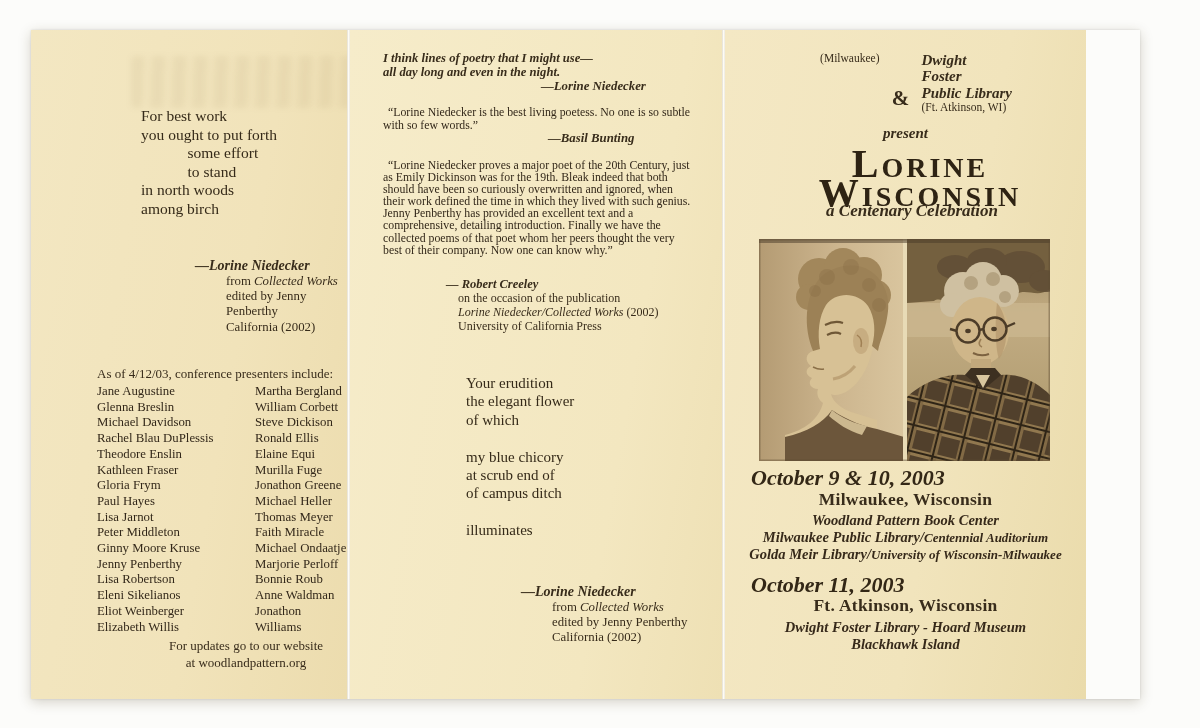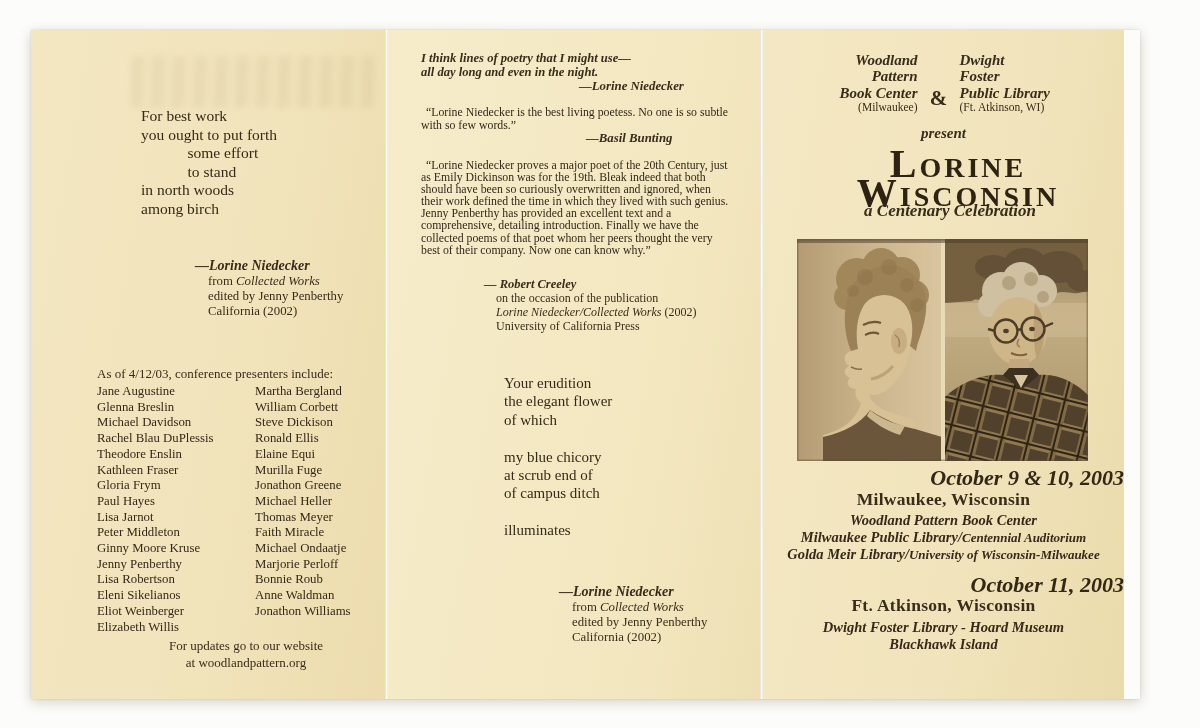--- a/index.html
+++ b/index.html
@@ -10,38 +10,38 @@
     font-family:"Liberation Serif", serif;
     color:#382c1b;
     overflow:hidden;
   }
   .brochure {
     position:absolute; left:31px; top:30px; width:1109px; height:669px;
     display:flex;
     box-shadow:0 3px 12px rgba(70,55,25,.22), 0 0 2px rgba(0,0,0,.12);
   }
   .panel { position:relative; height:100%; overflow:hidden; }
-  .panel-left  { width:354px; background:linear-gradient(100deg,#f3e7c2 0%,#f1e3ba 60%,#ecdcae 100%); }
+  .panel-left  { width:316px; background:linear-gradient(100deg,#f3e7c2 0%,#f1e3ba 60%,#ecdcae 100%); }
   .panel-mid   { width:372px; background:linear-gradient(100deg,#f6ecca 0%,#f3e7c0 70%,#eee0b4 100%);padding-left:10px; }
   .panel-right { width:361px; background:linear-gradient(100deg,#f4e8c4 0%,#f1e4bc 60%,#eadbab 100%); }
   .fold { width:3px; background:linear-gradient(to right, rgba(110,85,40,.20), rgba(255,252,240,.65), rgba(110,85,40,.12)); }
 
   .abs { position:absolute; }
   .pre { white-space:pre-line; }
   .it { font-style:italic; }
 
   
   .ghost-smudge {
     left:100px; top:26px; width:245px; height:52px;
     background:repeating-linear-gradient(92deg, rgba(130,105,60,.14) 0 13px, rgba(130,105,60,.02) 13px 21px);
     filter:blur(3px); opacity:.55; border-radius:4px;
   }
   .l-poem { left:110px; top:77px; font-size:15.5px; line-height:18.6px; color:#352a19; }
   .attr-name { font-size:14px; font-weight:bold; font-style:italic; line-height:16px; }
-  .attr-sub  { margin-left:13px; font-size:12.8px; line-height:15.2px; }
+  .attr-sub  { margin-left:31px; font-size:12.8px; line-height:15.2px; }
   .l-attr { left:164px; top:228px; }
   .l-presenters-head { left:66px; top:336px; font-size:13px; }
   .l-col { top:354px; font-size:12.8px; line-height:15.7px; color:#33281a; }
   .l-col1 { left:66px; }
   .l-col2 { left:224px; }
   .l-footer { left:60px; top:608px; width:310px; text-align:center; font-size:13px; line-height:16.5px; }
 
   
   .m-epigraph { left:33px; top:22px; font-size:12.6px; line-height:13.8px; font-style:italic; font-weight:bold; }
   .m-epigraph-attr { left:191px; top:49px; font-size:12.8px; font-style:italic; font-weight:bold; }
@@ -60,21 +60,21 @@
   .r-org { font-size:15px; font-weight:bold; font-style:italic; line-height:16.4px; }
   .r-org1 { width:142px; text-align:right; }
   .r-org2 { width:152px; text-align:left; }
   .r-org-sub { font-size:11.5px; font-weight:normal; font-style:normal; line-height:13px; }
   .r-amp { width:26px; text-align:center; font-size:21px; font-weight:bold; padding-top:34px; }
   .r-present { left:0; right:0; top:95px; text-align:center; font-size:15px; font-weight:bold; font-style:italic; }
   .r-title { left:0; right:0; top:119px; text-align:center; font-variant:small-caps;
              font-weight:bold; font-size:40px; line-height:29px; letter-spacing:3px; color:#2e2313;padding-left:29px; }
   .r-subtitle { left:0; right:0; top:171px; text-align:center; font-size:17px; font-style:italic; font-weight:bold;padding-left:13px; }
   .r-photo { left:34px; top:209px; width:291px; height:222px; }
-  .r-date { left:0; right:0; text-align:right; font-size:22px; font-weight:bold; font-style:italic; color:#332716; }
+  .r-date { left:0; right:0; text-align:left; font-size:22px; font-weight:bold; font-style:italic; color:#332716;padding-left:26px; }
   .r-date1 { top:435px; }
   .r-date2 { top:542px; }
   .r-city { left:0; right:0; text-align:center; font-size:17.5px; font-weight:bold; letter-spacing:.3px; }
   .r-city1 { top:459px; }
   .r-city2 { top:565px; }
   .r-venues { left:0; right:0; text-align:center; font-style:italic; font-weight:bold; color:#36291a; }
   .r-venues1 { top:482px; line-height:15.8px; }
   .r-venues2 { top:589px; line-height:15.5px; }
   .v-main { font-size:14.5px; }
   .v-sub { font-size:13px; }
@@ -174,23 +174,20 @@
       <div class="attr-sub">edited by Jenny Penberthy</div>
       <div class="attr-sub">California (2002)</div>
     </div>
   </section>
 
   <div class="fold"></div>
 
   <section class="panel panel-right">
     <div class="abs r-orgs">
       <div class="r-org r-org1">
-        <div class="pre">Woodland
-Pattern
-Book Center</div>
         <div class="r-org-sub">(Milwaukee)</div>
       </div>
       <div class="r-amp">&amp;</div>
       <div class="r-org r-org2">
         <div class="pre">Dwight
 Foster
 Public Library</div>
         <div class="r-org-sub">(Ft. Atkinson, WI)</div>
       </div>
     </div>

